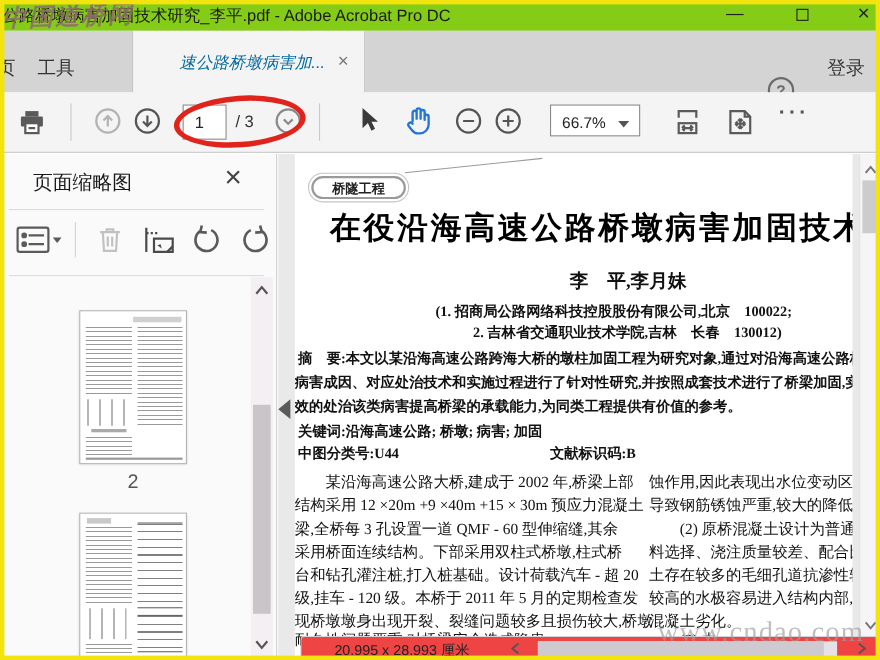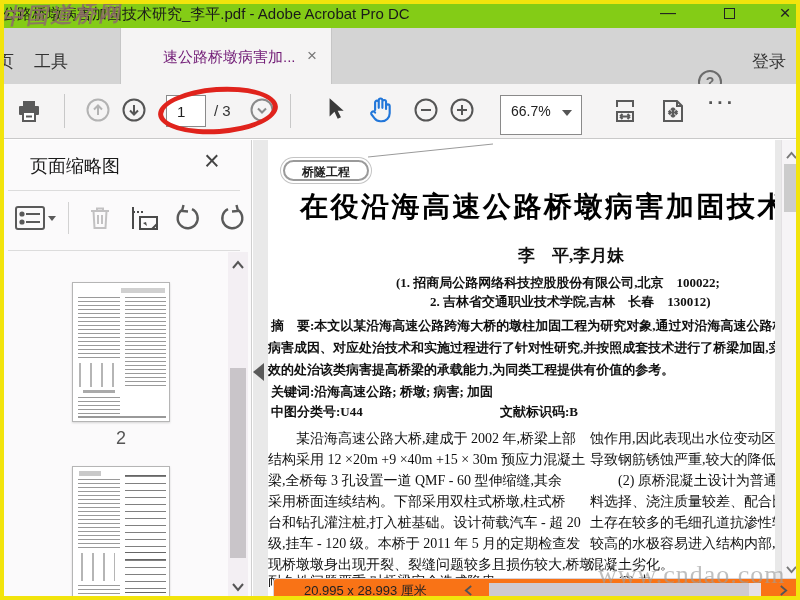--- a/index.html
+++ b/index.html
@@ -21,33 +21,33 @@
   .maxbtn { left:706px; }
   .maxsq { display:inline-block; width:11px; height:11px; border:1.5px solid #222; margin-top:8px; }
   .closebtn { left:762px; font-size:19px; }
 
   
   .tabbar { position:absolute; left:0; top:28px; width:800px; height:56px; background:#d4d4d4; overflow:hidden; }
   .tab { position:absolute; font-size:17px; color:#333; top:22px; white-space:nowrap; }
   .hometab { left:-20px; }
   .toolstab { left:34px; }
   .doctab { position:absolute; left:120px; top:0; width:212px; height:56px; background:#f5f4f4; border-left:1px solid #c6c6c6; border-right:1px solid #c6c6c6; }
-  .doctab-label { position:absolute; left:42px; top:20px; font-size:15px; color:#701a75; white-space:nowrap; }
+  .doctab-label { position:absolute; left:42px; top:20px; font-size:15px; color:#0369a1; white-space:nowrap;font-style:italic; }
   .doctab-close { position:absolute; right:14px; top:18px; font-size:17px; color:#777; }
   .helpbtn { position:absolute; left:698px; top:42px; width:24px; height:24px; border:2px solid #6b6b6b; border-radius:50%; text-align:center; }
   .helpq { font-size:14px; font-weight:bold; color:#6b6b6b; line-height:20px; }
   .signin { position:absolute; left:752px; top:22px; font-size:17px; color:#333; white-space:nowrap; }
 
   
   .toolbar { position:absolute; left:0; top:84px; width:800px; height:55px; background:#f5f4f4; border-bottom:1px solid #c9c9c9; }
   .tsep { position:absolute; top:10px; width:1px; height:34px; background:#c8c8c8; }
   .ticon { position:absolute; top:14px; width:26px; height:26px; }
   .pageinput { position:absolute; left:166px; top:11px; width:40px; height:32px; background:#fff; border:1px solid #8a8a8a; font-size:15px; color:#222; padding-left:10px; font-family:"Liberation Sans", sans-serif; }
   .pagetotal { position:absolute; left:214px; top:18px; font-size:15px; color:#333; }
-  .zoombox { position:absolute; left:500px; top:11px; width:82px; height:40px; background:#fff; border:1px solid #8a8a8a; }
+  .zoombox { position:absolute; left:500px; top:11px; width:82px; height:29px; background:#fff; border:1px solid #8a8a8a; }
   .zoomval { position:absolute; left:10px; top:7px; font-size:14px; color:#222; }
   .zoomcaret { position:absolute; right:9px; top:14px; width:0; height:0; border-left:5px solid transparent; border-right:5px solid transparent; border-top:6px solid #555; }
   .moredots { position:absolute; left:708px; top:8px; font-size:19px; font-weight:bold; color:#555; letter-spacing:3px; }
   .redellipse { position:absolute; left:158px; top:3px; width:120px; height:47px; border:5px solid #e0231c; border-radius:50%; transform:rotate(-4deg); z-index:30; }
 
   
   .panel { position:absolute; left:0; top:140px; width:252px; height:460px; background:#fbfafb; border-right:1px solid #cfcfcf; overflow:hidden; }
   .ptitle { position:absolute; left:30px; top:14px; font-size:18px; color:#1a1a1a;text-align:center; }
   .pclose { position:absolute; left:204px; top:6px; font-size:27px; color:#444; }
   .phr { position:absolute; left:8px; width:232px; height:1px; background:#dcdcdc; }
@@ -75,21 +75,21 @@
   .authors { position:absolute; left:250px; top:104px; font-size:17px; font-weight:bold; white-space:pre; }
   .affil { position:absolute; font-size:13px; font-weight:bold; white-space:pre; }
   .absline { position:absolute; font-size:13px; font-weight:bold; white-space:pre; }
   .docline { position:absolute; font-size:14px; white-space:pre; }
   .wm-cndao { position:absolute; left:345px; top:420px; font-size:26px; letter-spacing:1px; color:#9e9e9e; opacity:.65; z-index:20; font-family:"Liberation Serif", serif; white-space:nowrap; }
   .wm-daoqiao { position:absolute; left:2px; top:0px; font-size:22px; font-weight:bold; font-style:italic; color:#8d6b6b; opacity:.85; z-index:98; letter-spacing:2px; transform:rotate(-2deg); font-family:"Liberation Serif", serif; white-space:nowrap; }
 
   .vscroll { position:absolute; left:528px; top:0; width:19px; height:438px; background:#f6f4f6; border-left:1px solid #e3e0e3; }
   .vthumb { position:absolute; left:2px; top:24px; width:15px; height:48px; background:#cccccc; }
 
-  .statusbar { position:absolute; left:20px; top:438px; width:527px; height:22px; background:#f97316; border-top:1px solid #d9d3d9; border-left:1px solid #d9d3d9; border-top-left-radius:4px; z-index:15; }
+  .statusbar { position:absolute; left:20px; top:438px; width:527px; height:22px; background:#ef4444; border-top:1px solid #d9d3d9; border-left:1px solid #d9d3d9; border-top-left-radius:4px; z-index:15; }
   .pagesize { position:absolute; left:30px; top:3px; font-size:13px; color:#222; white-space:nowrap; }
   .htrack { position:absolute; left:215px; top:4px; width:272px; height:14px; background:#e6e1e6; }
   .hthumb { position:absolute; left:0; top:0; width:260px; height:14px; background:#cfcacf; }
 </style>
 </head>
 <body>
 
 <div id="app">
 
   <div class="titlebar">

